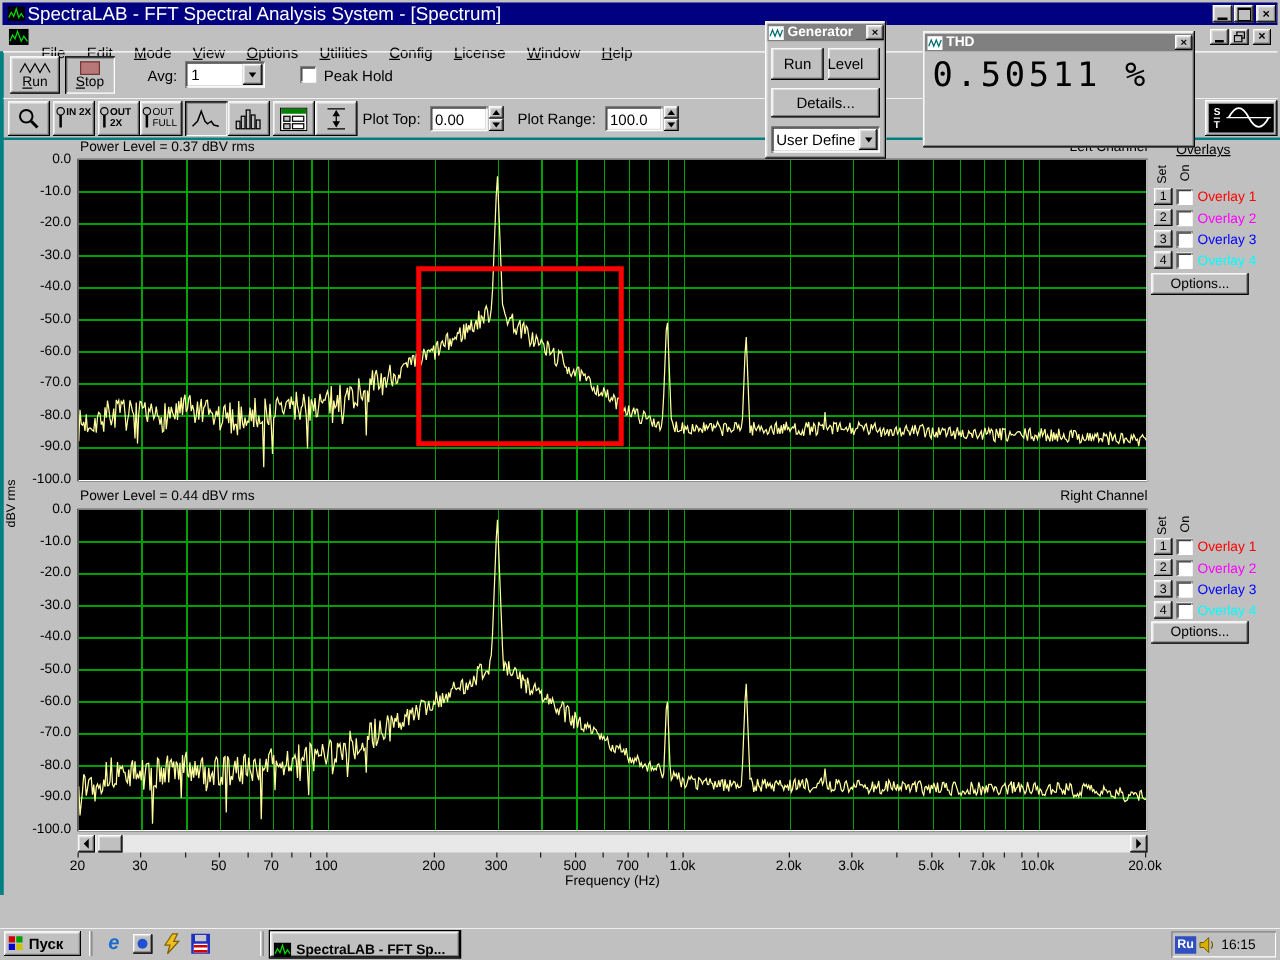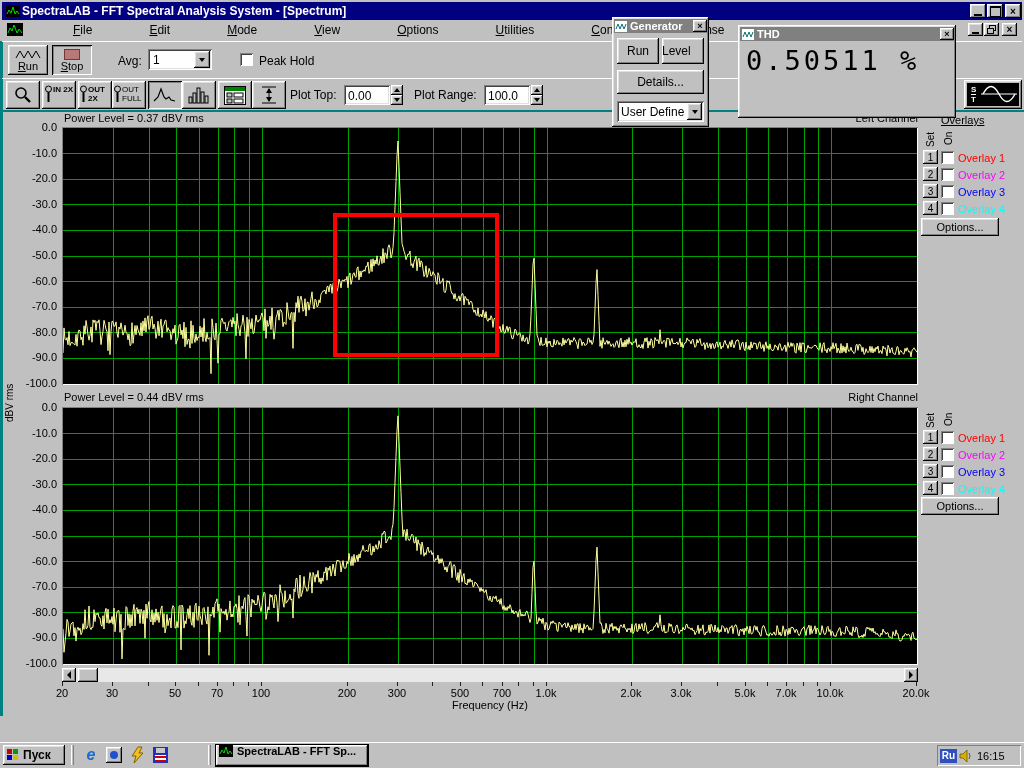--- a/index.html
+++ b/index.html
@@ -4,23 +4,23 @@
 <style>
   html,body{margin:0;padding:0;background:#000;}
   #screen{position:relative;width:1024px;height:768px;background:#c0c0c0;overflow:hidden;
           font-family:"Liberation Sans",sans-serif;font-size:11px;color:#000;}
   .abs{position:absolute;}
   .raised{background:#c0c0c0;box-shadow:inset -1px -1px 0 #000,inset 1px 1px 0 #fff,inset -2px -2px 0 #808080,inset 2px 2px 0 #dfdfdf;}
   .pressed{background:#c0c0c0;box-shadow:inset 1px 1px 0 #000,inset -1px -1px 0 #fff,inset 2px 2px 0 #808080;}
   .sunken{background:#fff;box-shadow:inset 1px 1px 0 #808080,inset -1px -1px 0 #fff,inset 2px 2px 0 #404040,inset -2px -2px 0 #dfdfdf;}
   .psunken{box-shadow:inset 1px 1px 0 #808080,inset -1px -1px 0 #fff;}
   .titlebar{left:2px;top:2px;width:1020px;height:18px;background:#000080;display:flex;align-items:center;}
-  .titletext{color:#fff;font-weight:bold;font-size:12px;margin-left:4px;}
+  .titletext{color:#fff;font-weight:normal;font-size:15px;margin-left:4px;}
   .wbtn{width:16px;height:14px;display:flex;align-items:center;justify-content:center;font-size:10px;font-weight:bold;}
-  .menuitem{display:inline-block;padding:3px 7px;font-size:12px;margin-left:40px;}
+  .menuitem{display:inline-block;padding:15px 7px;font-size:12px;}
   .menuitem::first-letter{text-decoration:underline;}
   .accel{display:inline-block;}
   .accel::first-letter{text-decoration:underline;}
   .tbtn{display:flex;flex-direction:column;align-items:center;justify-content:center;}
   .cb{width:13px;height:13px;background:#fff;box-shadow:inset 1px 1px 0 #808080,inset -1px -1px 0 #fff,inset 2px 2px 0 #404040;}
   .numbtn{width:15px;height:14px;display:flex;align-items:center;justify-content:center;font-size:10px;}
   .vlabel{transform:rotate(-90deg);transform-origin:0 0;font-size:10px;white-space:nowrap;}
   .ovlabel{font-size:11px;white-space:nowrap;}
   .wtitle{height:14px;background:#808080;display:flex;align-items:center;margin:2px;}
   .wtitle .txt{color:#fff;font-weight:bold;font-size:11px;margin-left:3px;}
@@ -464,21 +464,21 @@
     <svg class="abs" style="left:130px;top:4px" width="16" height="18">
         <polygon points="8,1 2,10 6,10 4,17 13,7 9,7 12,1" fill="#f0c020" stroke="#806000" stroke-width="1"></polygon>
       </svg>
     <div class="abs" style="left:153px;top:5px;width:15px;height:16px;background:#2030c0">
       <span class="abs" style="left:3px;top:1px;width:9px;height:5px;background:#c8c8c8"></span>
       <span class="abs" style="left:2px;top:8px;width:11px;height:7px;background:#fff"></span>
       <span class="abs" style="left:2px;top:9px;width:11px;height:2px;background:#d00000"></span>
       <span class="abs" style="left:2px;top:13px;width:11px;height:2px;background:#d00000"></span>
     </div>
     <div class="abs tasksep" style="left:208px;top:3px"></div>
-    <div class="abs raised" style="left:216px;top:3px;width:152px;height:21px;display:flex;align-items:flex-start;outline:1px solid #000">
+    <div class="abs raised" style="left:216px;top:3px;width:152px;height:21px;display:flex;align-items:flex-end;outline:1px solid #000">
       <svg width="14" height="12" style="margin-left:3px">
           <rect width="14" height="12" fill="#000"></rect>
           <polyline points="1,9 3,5 5,8 7,2 9,9 11,6 13,9" fill="none" stroke="#00e000" stroke-width="1"></polyline>
         </svg>
       <span style="font-weight:bold;font-size:11px;margin-left:4px;white-space:nowrap">SpectraLAB - FFT Sp...</span>
     </div>
     <div class="abs psunken" style="left:937px;top:3px;width:84px;height:21px;display:flex;align-items:center">
       <span style="width:17px;height:14px;background:#3050c0;color:#fff;font-size:10px;font-weight:bold;text-align:center;line-height:14px;margin-left:3px">Ru</span>
       <svg width="14" height="14" style="margin-left:2px">
           <polygon points="1,5 4,5 8,1 8,13 4,9 1,9" fill="#d8b000" stroke="#705800" stroke-width="0.8"></polygon>

